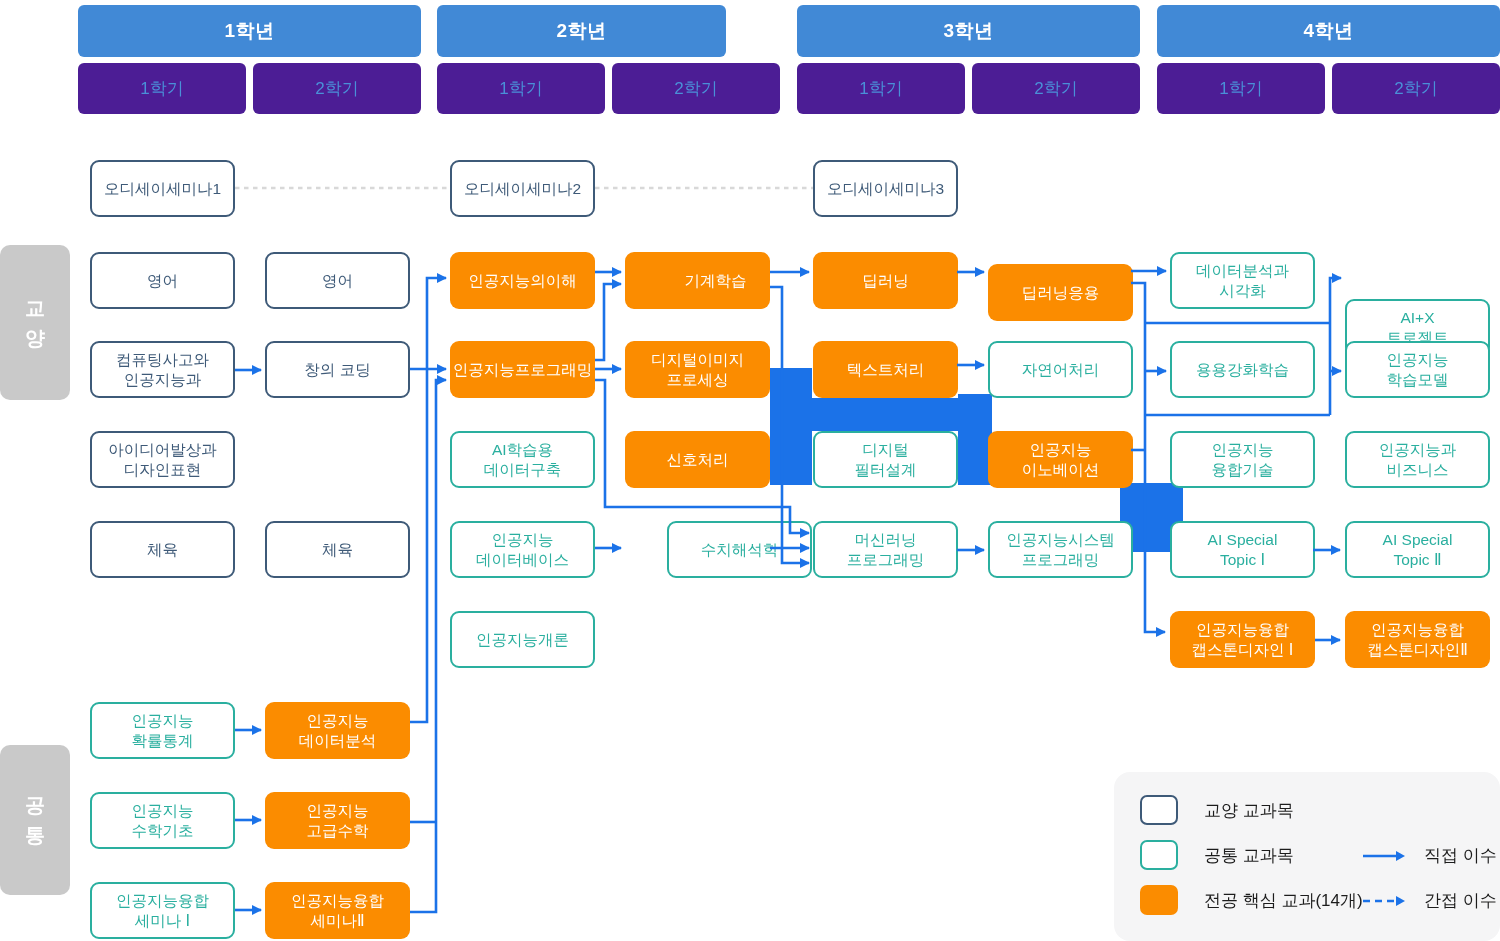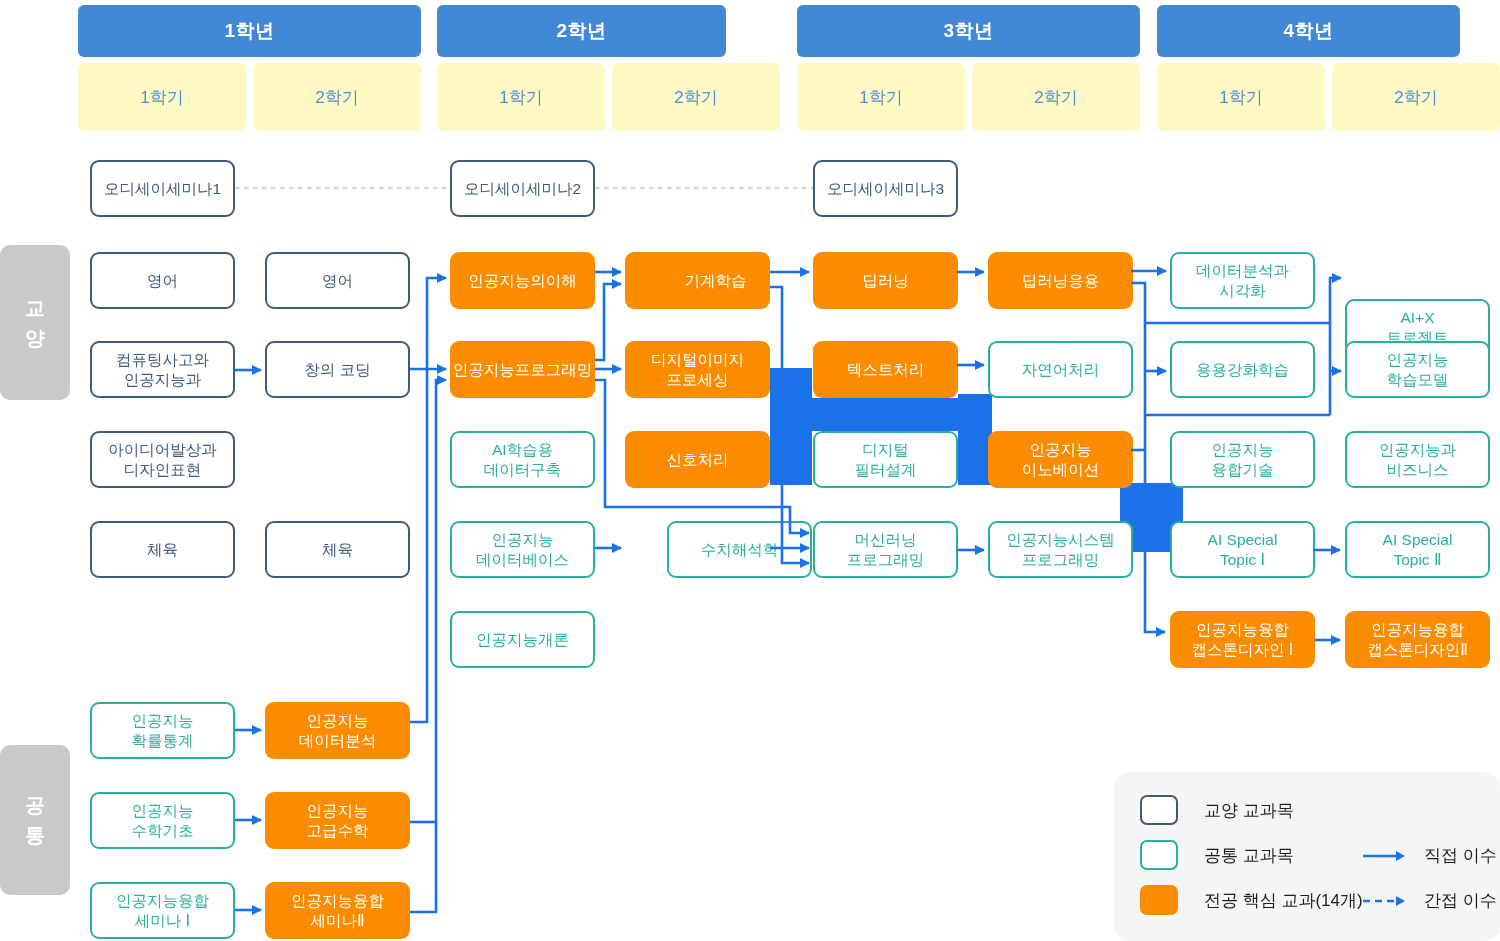--- a/index.html
+++ b/index.html
@@ -2,21 +2,21 @@
 <html><head>
 <meta charset="utf-8">
 <style>
   html,body{margin:0;padding:0;background:#ffffff;}
   body{font-family:"Liberation Sans","DejaVu Sans",sans-serif;}
   .canvas{position:relative;width:1500px;height:941px;background:#ffffff;overflow:hidden;}
 
   
   .year-bar{position:absolute;height:52px;border-radius:6px;background:#4189d6;color:#ffffff;
     display:flex;align-items:center;justify-content:center;font-size:19px;font-weight:600;letter-spacing:.5px;}
-  .sem-cell{position:absolute;height:68px;border-radius:6px;background:#fef9c3;color:#4a90d8;
+  .sem-cell{position:absolute;height:51px;border-radius:6px;background:#4c1d95;color:#4a90d8;
     display:flex;align-items:center;justify-content:center;font-size:17px;}
 
   
   .side-label{position:absolute;left:0;width:70px;background:#c9c9c9;border-radius:10px;
     color:#ffffff;font-size:20px;font-weight:600;display:flex;flex-direction:column;
     align-items:center;justify-content:center;gap:10px;line-height:1;}
 
   
   .box{position:absolute;width:145px;height:57px;border-radius:9px;box-sizing:border-box;
     display:flex;align-items:center;justify-content:center;text-align:center;
@@ -50,21 +50,21 @@
   <div id="generated-root">
       <div class="year-bar" style="left: 78px; top: 5px; width: 343px;">1학년</div>
       <div class="sem-cell" style="left: 78px; top: 63px; width: 168px;">1학기</div>
       <div class="sem-cell" style="left: 253px; top: 63px; width: 168px;">2학기</div>
       <div class="year-bar" style="left: 437px; top: 5px; width: 289px;">2학년</div>
       <div class="sem-cell" style="left: 437px; top: 63px; width: 168px;">1학기</div>
       <div class="sem-cell" style="left: 612px; top: 63px; width: 168px;">2학기</div>
       <div class="year-bar" style="left: 797px; top: 5px; width: 343px;">3학년</div>
       <div class="sem-cell" style="left: 797px; top: 63px; width: 168px;">1학기</div>
       <div class="sem-cell" style="left: 972px; top: 63px; width: 168px;">2학기</div>
-      <div class="year-bar" style="left: 1157px; top: 5px; width: 303px;">4학년</div>
+      <div class="year-bar" style="left: 1157px; top: 5px; width: 343px;">4학년</div>
       <div class="sem-cell" style="left: 1157px; top: 63px; width: 168px;">1학기</div>
       <div class="sem-cell" style="left: 1332px; top: 63px; width: 168px;">2학기</div>
       <div class="side-label" style="top: 245px; height: 155px;">
         <span>교</span>
         <span>양</span>
       </div>
       <div class="side-label" style="top: 745px; height: 150px;">
         <span>공</span>
         <span>통</span>
       </div>
@@ -95,21 +95,21 @@
       <div class="box major" style="left: 625px; top: 341px;">디지털이미지
 프로세싱</div>
       <div class="box major" style="left: 625px; top: 431px;">신호처리</div>
       <div class="box common" style="left: 625px; top: 521px; margin-left: 42px;">수치해석학</div>
       <div class="box major" style="left: 813px; top: 252px;">딥러닝</div>
       <div class="box major" style="left: 813px; top: 341px;">텍스트처리</div>
       <div class="box common" style="left: 813px; top: 431px;">디지털
 필터설계</div>
       <div class="box common" style="left: 813px; top: 521px;">머신러닝
 프로그래밍</div>
-      <div class="box major" style="left: 988px; top: 252px;">딥러닝응용</div>
+      <div class="box major" style="left: 988px; top: 264px;">딥러닝응용</div>
       <div class="box common" style="left: 988px; top: 341px;">자연어처리</div>
       <div class="box major" style="left: 988px; top: 431px;">인공지능
 이노베이션</div>
       <div class="box common" style="left: 988px; top: 521px;">인공지능시스템
 프로그래밍</div>
       <div class="box common" style="left: 1170px; top: 252px;">데이터분석과
 시각화</div>
       <div class="box common" style="left: 1170px; top: 341px;">용용강화학습</div>
       <div class="box common" style="left: 1170px; top: 431px;">인공지능
 융합기술</div>

